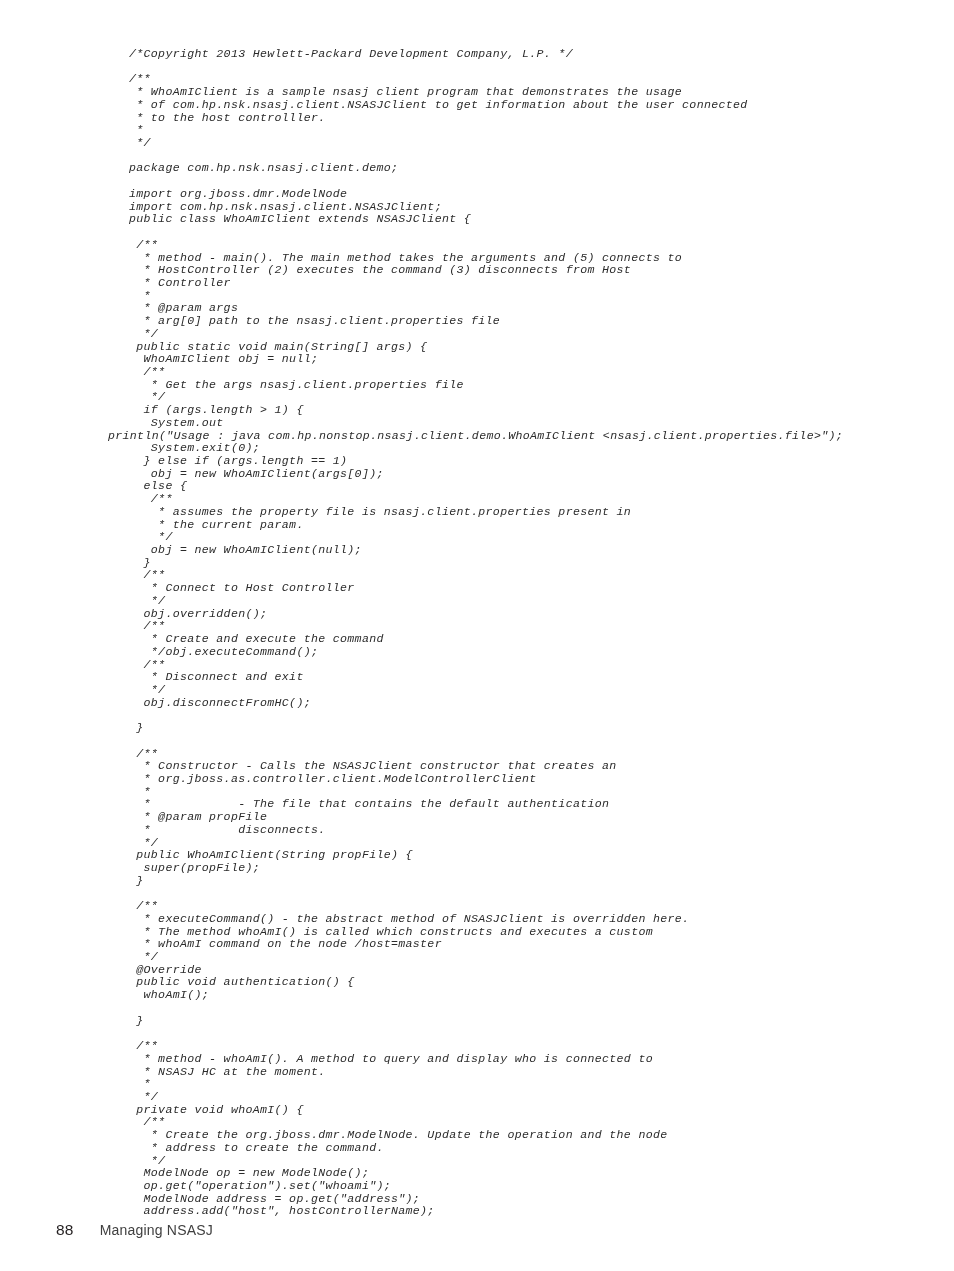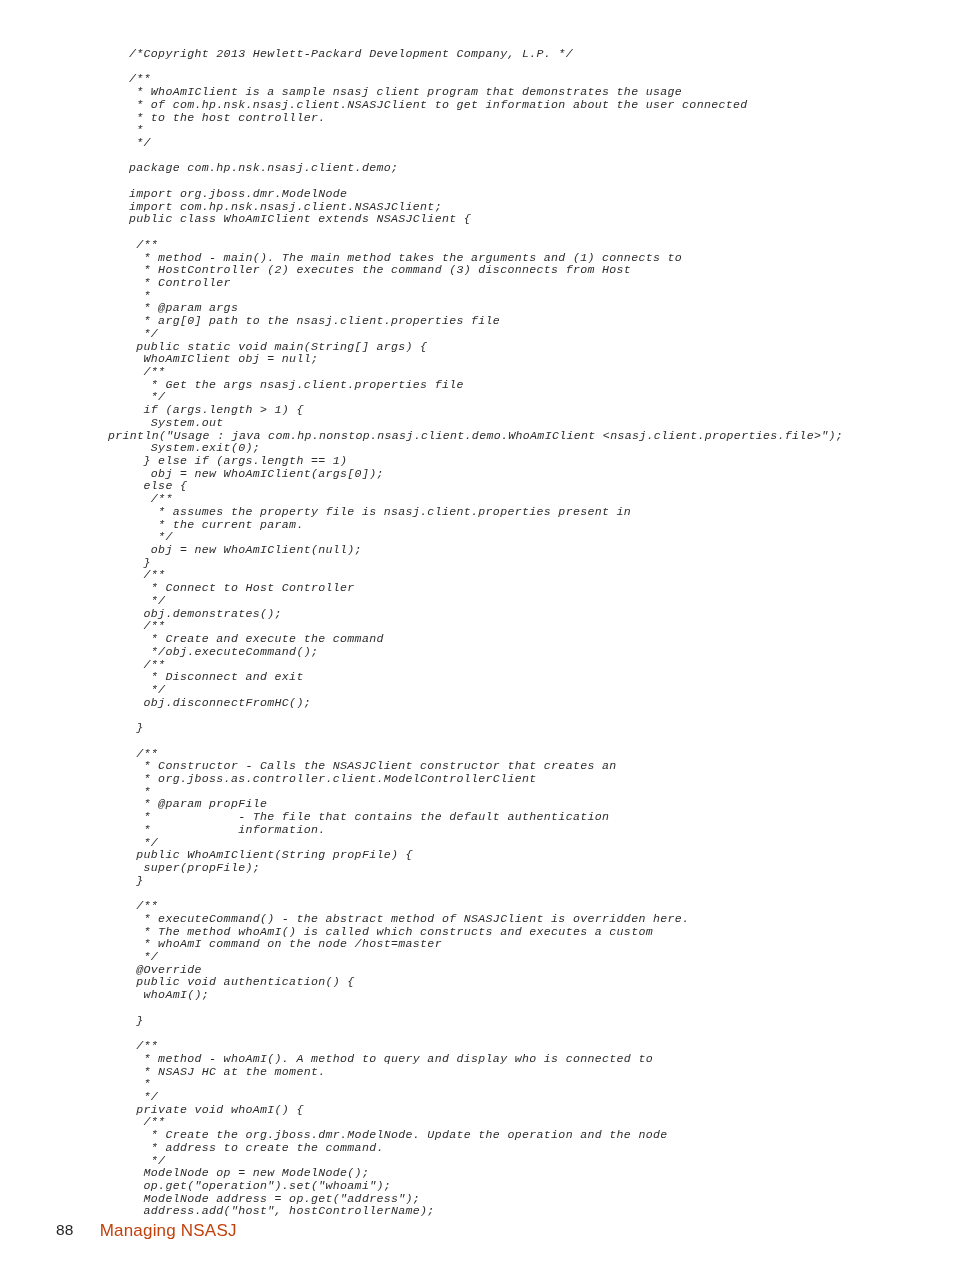--- a/index.html
+++ b/index.html
@@ -51,33 +51,33 @@
   .code-line.blank {
     height: 12.72px;
   }
 
   
   #page-footer {
     position: absolute;
     left: 56px;
     top: 1221px;
     display: flex;
-    align-items: flex-start;
+    align-items: center;
     gap: 26px;
   }
   #page-footer .folio {
     font-family: "Liberation Sans", sans-serif;
     font-size: 15.5px;
     color: #231f20;
     letter-spacing: 0.2px;
   }
   #page-footer .running-head {
     font-family: "Liberation Sans", sans-serif;
-    font-size: 17px;
-    color: #c2410c;
+    font-size: 14px;
+    color: #404040;
     letter-spacing: 0.2px;
   }
 </style>
 </head>
 <body>
 
 <div id="page">
 
   <div id="code-listing">
       <div class="code-line">/*Copyright 2013 Hewlett-Packard Development Company, L.P. */</div>
@@ -89,21 +89,21 @@
       <div class="code-line"> *</div>
       <div class="code-line"> */</div>
       <div class="code-line blank"></div>
       <div class="code-line">package com.hp.nsk.nsasj.client.demo;</div>
       <div class="code-line blank"></div>
       <div class="code-line">import org.jboss.dmr.ModelNode</div>
       <div class="code-line">import com.hp.nsk.nsasj.client.NSASJClient;</div>
       <div class="code-line">public class WhoAmIClient extends NSASJClient {</div>
       <div class="code-line blank"></div>
       <div class="code-line"> /**</div>
-      <div class="code-line">  * method - main(). The main method takes the arguments and (1) connects to</div>
+      <div class="code-line">  * method - main(). The main method takes the arguments and (5) connects to</div>
       <div class="code-line">  * HostController (2) executes the command (3) disconnects from Host</div>
       <div class="code-line">  * Controller</div>
       <div class="code-line">  *</div>
       <div class="code-line">  * @param args</div>
       <div class="code-line">  * arg[0] path to the nsasj.client.properties file</div>
       <div class="code-line">  */</div>
       <div class="code-line"> public static void main(String[] args) {</div>
       <div class="code-line">  WhoAmIClient obj = null;</div>
       <div class="code-line">  /**</div>
       <div class="code-line">   * Get the args nsasj.client.properties file</div>
@@ -117,38 +117,38 @@
       <div class="code-line">  else {</div>
       <div class="code-line">   /**</div>
       <div class="code-line">    * assumes the property file is nsasj.client.properties present in</div>
       <div class="code-line">    * the current param.</div>
       <div class="code-line">    */</div>
       <div class="code-line">   obj = new WhoAmIClient(null);</div>
       <div class="code-line">  }</div>
       <div class="code-line">  /**</div>
       <div class="code-line">   * Connect to Host Controller</div>
       <div class="code-line">   */</div>
-      <div class="code-line">  obj.demonstrates();</div>
+      <div class="code-line">  obj.overridden();</div>
       <div class="code-line">  /**</div>
       <div class="code-line">   * Create and execute the command</div>
       <div class="code-line">   */obj.executeCommand();</div>
       <div class="code-line">  /**</div>
       <div class="code-line">   * Disconnect and exit</div>
       <div class="code-line">   */</div>
       <div class="code-line">  obj.disconnectFromHC();</div>
       <div class="code-line blank"></div>
       <div class="code-line"> }</div>
       <div class="code-line blank"></div>
       <div class="code-line"> /**</div>
       <div class="code-line">  * Constructor - Calls the NSASJClient constructor that creates an</div>
       <div class="code-line">  * org.jboss.as.controller.client.ModelControllerClient</div>
       <div class="code-line">  *</div>
+      <div class="code-line">  *            - The file that contains the default authentication</div>
       <div class="code-line">  * @param propFile</div>
-      <div class="code-line">  *            - The file that contains the default authentication</div>
-      <div class="code-line">  *            information.</div>
+      <div class="code-line">  *            disconnects.</div>
       <div class="code-line">  */</div>
       <div class="code-line"> public WhoAmIClient(String propFile) {</div>
       <div class="code-line">  super(propFile);</div>
       <div class="code-line"> }</div>
       <div class="code-line blank"></div>
       <div class="code-line"> /**</div>
       <div class="code-line">  * executeCommand() - the abstract method of NSASJClient is overridden here.</div>
       <div class="code-line">  * The method whoAmI() is called which constructs and executes a custom</div>
       <div class="code-line">  * whoAmI command on the node /host=master</div>
       <div class="code-line">  */</div>

